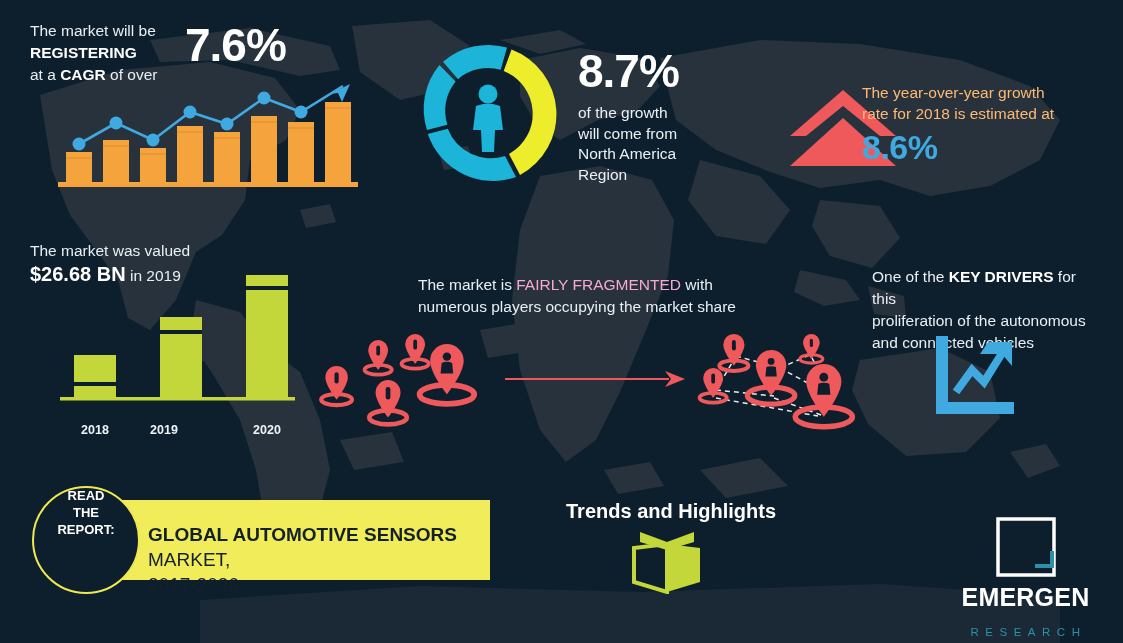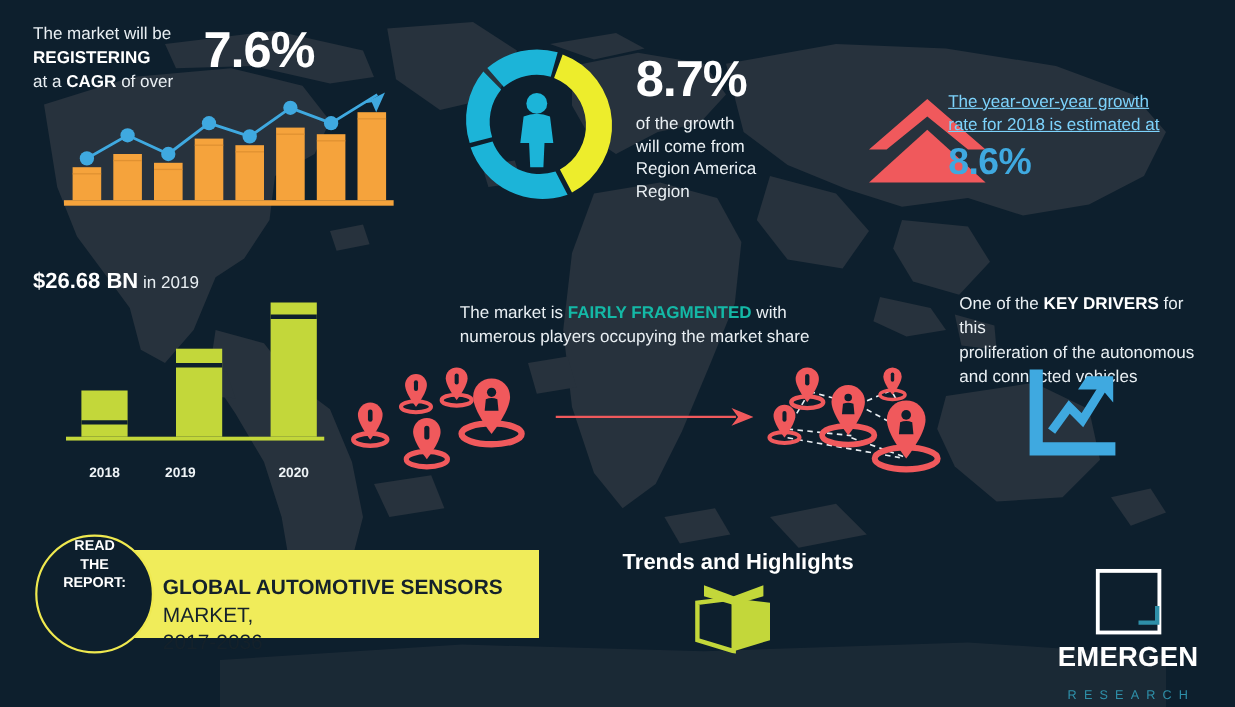--- a/index.html
+++ b/index.html
@@ -42,37 +42,37 @@
 
   
   #na-block { left: 578px; top: 48px; width: 180px; }
   #na-sub { margin-top: 9px; font-size: 15.5px; line-height: 1.33; color: #eaf0f4; }
 
   
   #chevrons { left: 788px; top: 88px; width: 110px; height: 80px; }
 
   
   #yoy-block { left: 862px; top: 82px; width: 250px; }
-  #yoy-text { font-size: 15.5px; line-height: 1.36; color: #7dd3fc; text-decoration: underline; }
+  #yoy-text { font-size: 15.5px; line-height: 1.36; color: #fdba74; }
 
   
   #value-text { left: 30px; top: 242px; width: 260px; }
   #value-line1 { font-size: 15.5px; color: #e9eff3; }
   #value-line2 { margin-top: 3px; font-size: 15.5px; color: #e9eff3; }
   #value-line2 .amt { font-size: 20px; font-weight: 700; color: #ffffff; }
 
   #green-chart { left: 60px; top: 262px; width: 235px; height: 155px; }
   .gx-label {
     position: absolute; bottom: -20px; font-size: 12.5px; font-weight: 700;
     color: #eef3f6; text-align: center; width: 54px;
   }
 
   
   #frag-text { left: 418px; top: 274px; width: 350px; }
-  #frag-text .hl { color: #14b8a6; font-weight: 700; }
+  #frag-text .hl { color: #f9a8d4; font-weight: 400; }
 
   
   #drivers-text { left: 872px; top: 266px; width: 228px; }
 
   
   #growth-icon { left: 930px; top: 334px; width: 88px; height: 84px; }
 
   
   #pins-left  { left: 312px; top: 330px; width: 180px; height: 108px; }
   #pins-right { left: 692px; top: 328px; width: 180px; height: 112px; }
@@ -236,41 +236,42 @@
         </g>
       </g>
     </svg>
   </div>
 
   <div class="abs" id="na-block">
     <div class="bignum">8.7%</div>
     <div id="na-sub">
       <div>of the growth</div>
       <div>will come from</div>
-      <div>Region America</div>
+      <div>North America</div>
       <div>Region</div>
     </div>
   </div>
 
   <div class="abs" id="chevrons">
     <svg viewBox="0 0 110 80" width="110" height="80">
       <path d="M55,2 L108,48 L92,48 L55,18 L18,48 L2,48 Z" fill="#f0595c"></path>
       <path d="M55,30 L108,78 L2,78 Z" fill="#f0595c"></path>
     </svg>
   </div>
 
   <div class="abs" id="yoy-block">
     <div id="yoy-text">
       <div>The year-over-year growth</div>
       <div>rate for 2018 is estimated at</div>
     </div>
     <div class="bignum-sm txt-blue" style="margin-top:6px;">8.6%</div>
   </div>
 
   <div class="abs" id="value-text">
+    <div id="value-line1">The market was valued</div>
     <div id="value-line2">
       <span class="amt">$26.68 BN</span><span> in 2019</span>
     </div>
   </div>
 
   <div class="abs" id="green-chart">
     <svg viewBox="0 0 235 155" width="235" height="155">
       <g fill="#c3d73a">
         <rect x="14" y="93" width="42" height="42"></rect>
         <rect x="100" y="55" width="42" height="80"></rect>

